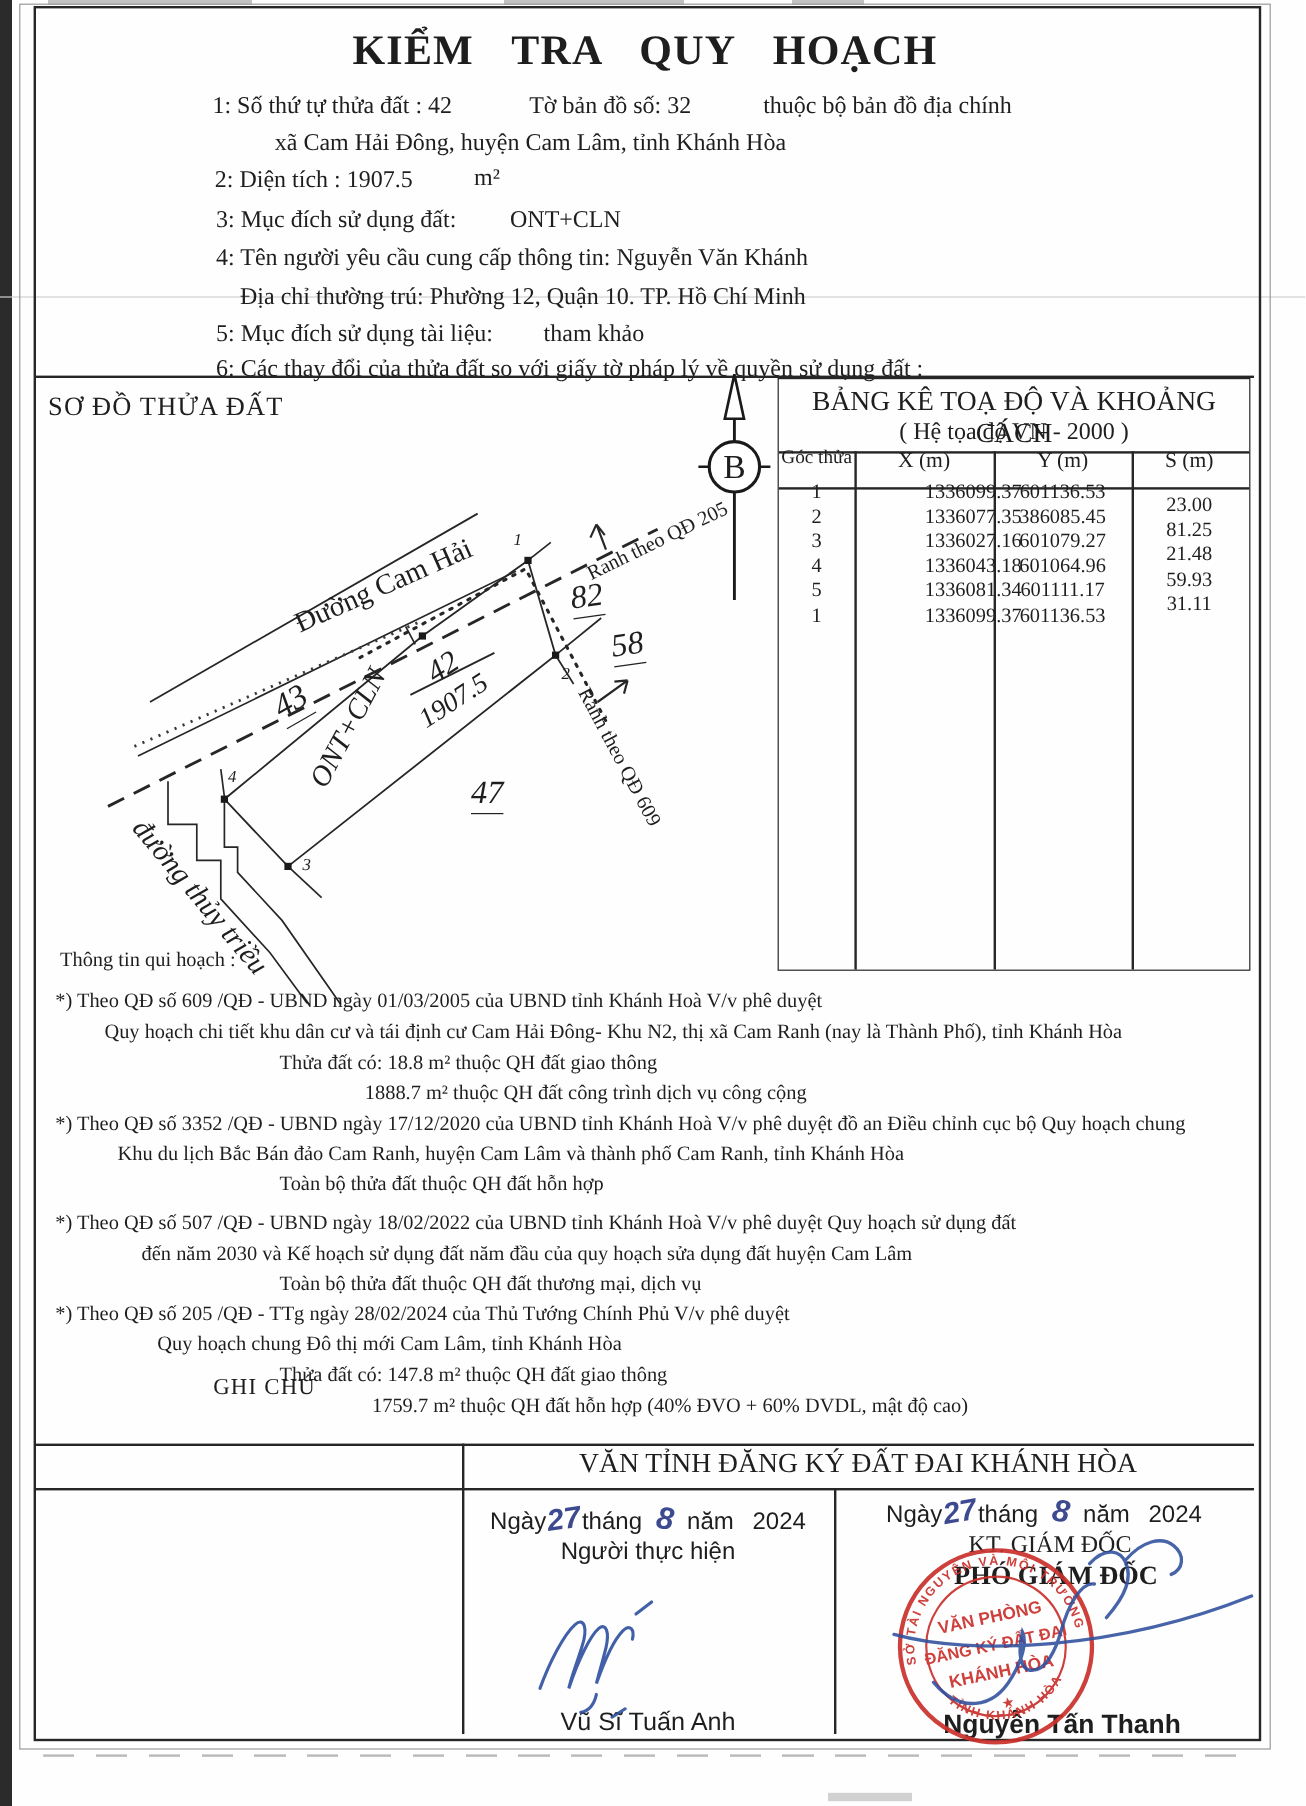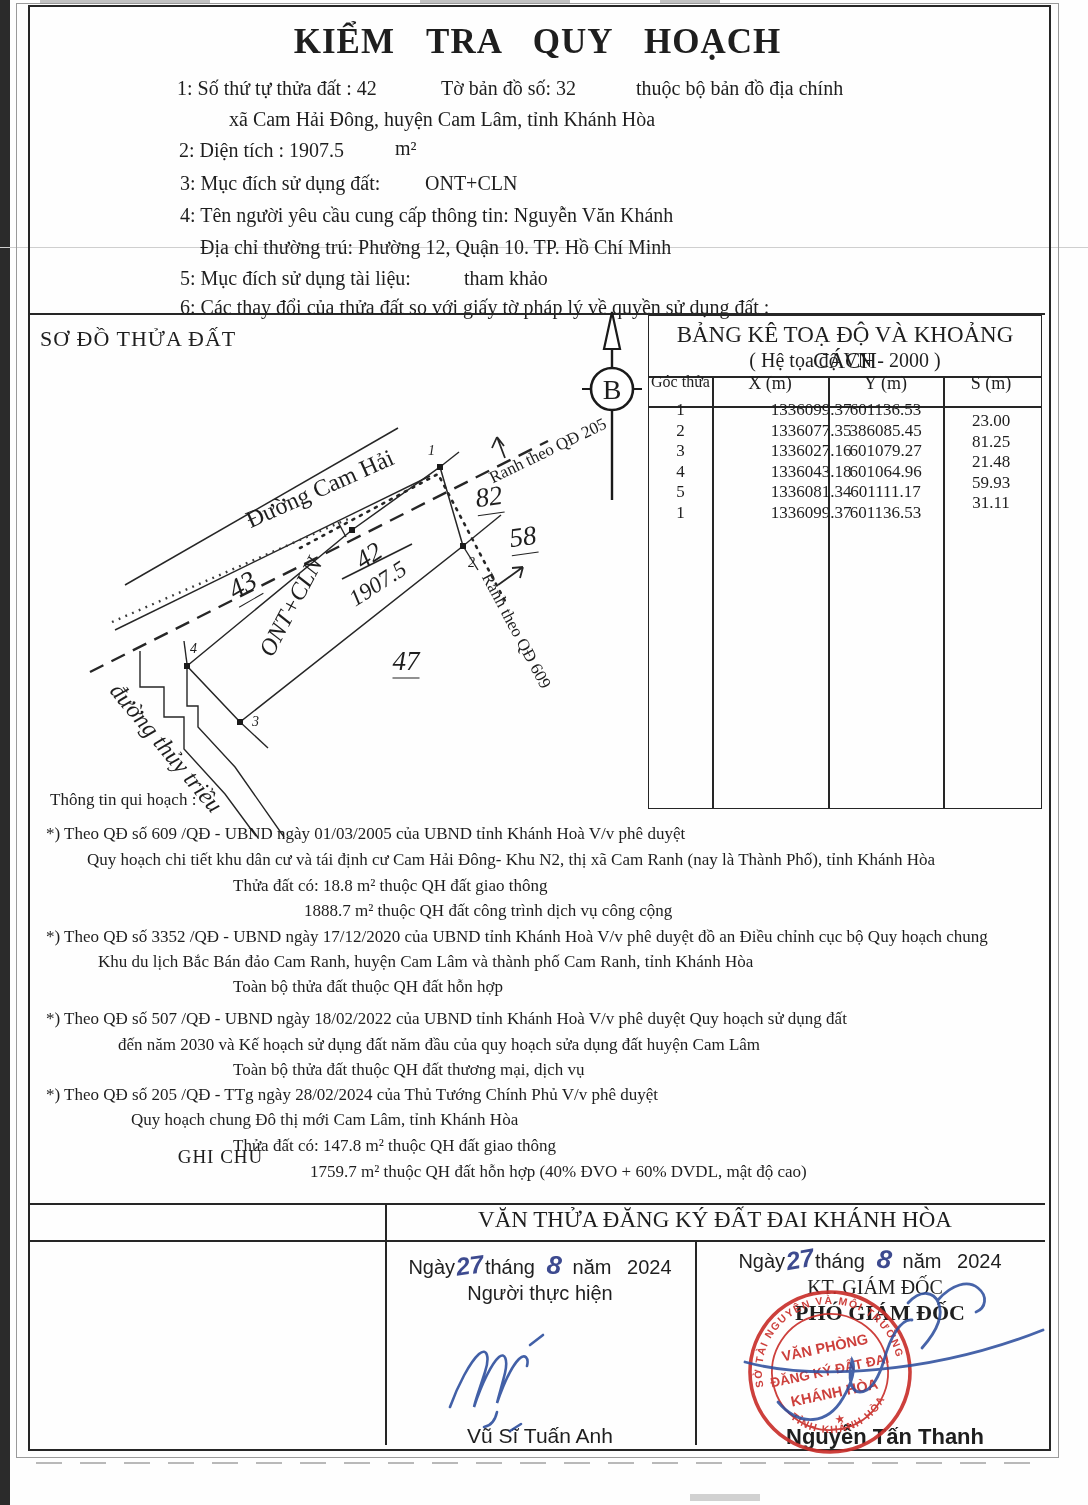--- a/index.html
+++ b/index.html
@@ -60,21 +60,21 @@
   <div class="abs hline-txt" style="left:441px;top:77px;">Tờ bản đồ số: 32</div>
   <div class="abs hline-txt" style="left:636px;top:77px;">thuộc bộ bản đồ địa chính</div>
   <div class="abs hline-txt" style="left:229px;top:108px;">xã Cam Hải Đông, huyện Cam Lâm, tỉnh Khánh Hòa</div>
   <div class="abs hline-txt" style="left:179px;top:139px;">2: Diện tích : 1907.5</div>
   <div class="abs hline-txt" style="left:395px;top:137px;">m²</div>
   <div class="abs hline-txt" style="left:180px;top:172px;">3: Mục đích sử dụng đất:</div>
   <div class="abs hline-txt" style="left:425px;top:172px;">ONT+CLN</div>
   <div class="abs hline-txt" style="left:180px;top:204px;">4: Tên người yêu cầu cung cấp thông tin: Nguyễn Văn Khánh</div>
   <div class="abs hline-txt" style="left:200px;top:236px;">Địa chỉ thường trú: Phường 12, Quận 10. TP. Hồ Chí Minh</div>
   <div class="abs hline-txt" style="left:180px;top:267px;">5: Mục đích sử dụng tài liệu:</div>
-  <div class="abs hline-txt" style="left:464px;top:267px;">tham khảo</div>
+  <div class="abs hline-txt" style="left:453px;top:267px;">tham khảo</div>
   <div class="abs hline-txt" style="left:180px;top:296px;">6: Các thay đổi của thửa đất so với giấy tờ pháp lý về quyền sử dụng đất :</div>
 
   <div class="hline" style="left:30px;top:313px;width:1015px;"></div>
 
   <svg width="1088" height="1505" viewBox="0 0 1088 1505">
 
     <path d="M125,585 L398,428" stroke="#262626" stroke-width="1.5" fill="none"></path>
 
     <path d="M115,630 L430,476" stroke="#262626" stroke-width="1.4" fill="none"></path>
     <path d="M112,622 L348,519" stroke="#3a3a3a" stroke-width="2.4" stroke-dasharray="1.8 5.5" fill="none"></path>
@@ -191,21 +191,21 @@
   <div class="abs plan-txt" style="left:131px;top:1110px;">Quy hoạch chung Đô thị mới Cam Lâm, tỉnh Khánh Hòa</div>
   <div class="abs plan-txt" style="left:233px;top:1136px;">Thửa đất có: 147.8 m² thuộc QH đất giao thông</div>
   <div class="abs plan-txt" style="left:310px;top:1162px;">1759.7 m² thuộc QH đất hỗn hợp (40% ĐVO + 60% DVDL, mật độ cao)</div>
 
   <div class="hline" style="left:30px;top:1203px;width:1015px;"></div>
   <div class="hline" style="left:30px;top:1240px;width:1015px;"></div>
   <div class="vline" style="left:385px;top:1203px;height:242px;"></div>
   <div class="vline" style="left:695px;top:1240px;height:205px;"></div>
 
   <div class="footer-cell" style="left:30px;top:1146px;width:381px;font-size:19px;letter-spacing:1px;">GHI CHÚ</div>
-  <div class="footer-cell" style="left:385px;top:1207px;width:660px;font-size:23px;">VĂN THỬA ĐĂNG KÝ ĐẤT ĐAI KHÁNH HÒA</div>
+  <div class="footer-cell" style="left:385px;top:1207px;width:660px;font-size:23px;">VĂN TỈNH ĐĂNG KÝ ĐẤT ĐAI KHÁNH HÒA</div>
 
   <div class="footer-cell sans" style="left:385px;top:1250px;width:310px;font-size:20px;">
     <span>Ngày</span><span class="hand" style="font-size:25px;display:inline-block;transform:rotate(-8deg);margin:0 1px;">27</span><span>tháng</span>
     <span class="hand" style="font-size:26px;display:inline-block;transform:rotate(7deg);margin:0 6px;">8</span>
     <span>năm</span>
     <span style="margin-left:10px;">2024</span>
   </div>
   <div class="footer-cell sans" style="left:385px;top:1282px;width:310px;font-size:20px;">Người thực hiện</div>
   <div class="footer-cell sans" style="left:385px;top:1424px;width:310px;font-size:21px;">Vũ Sĩ Tuấn Anh</div>
 

